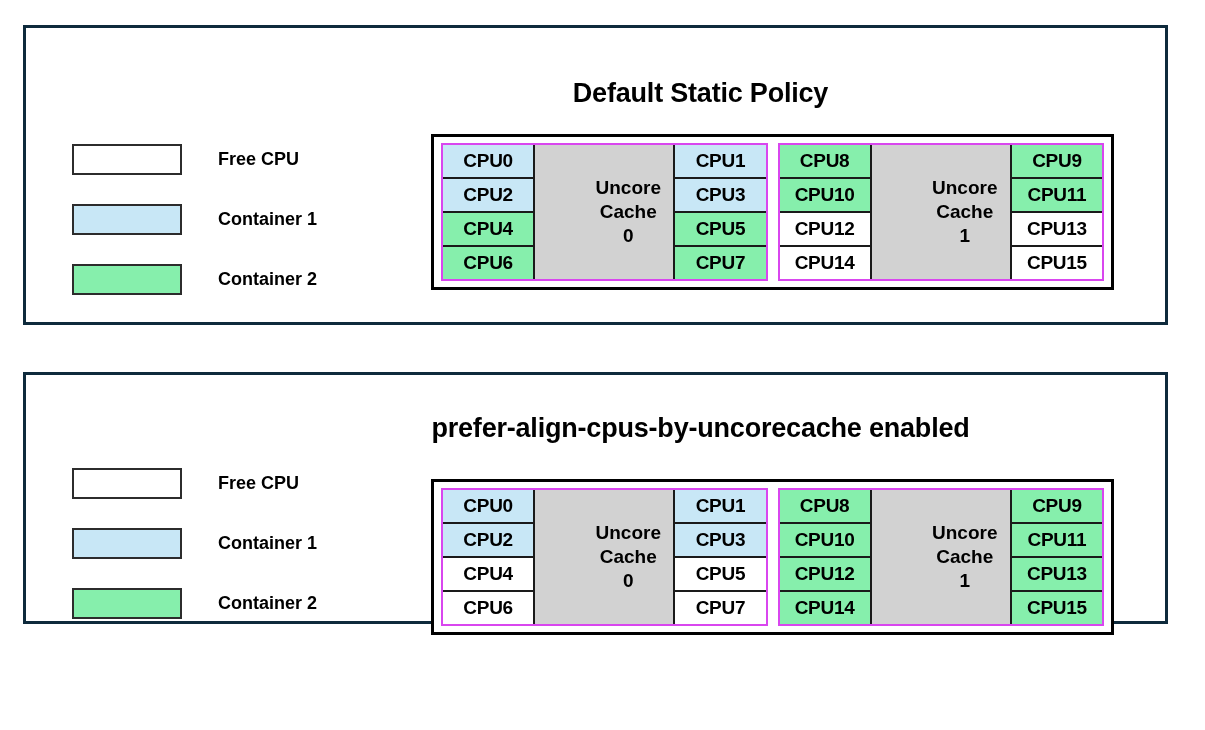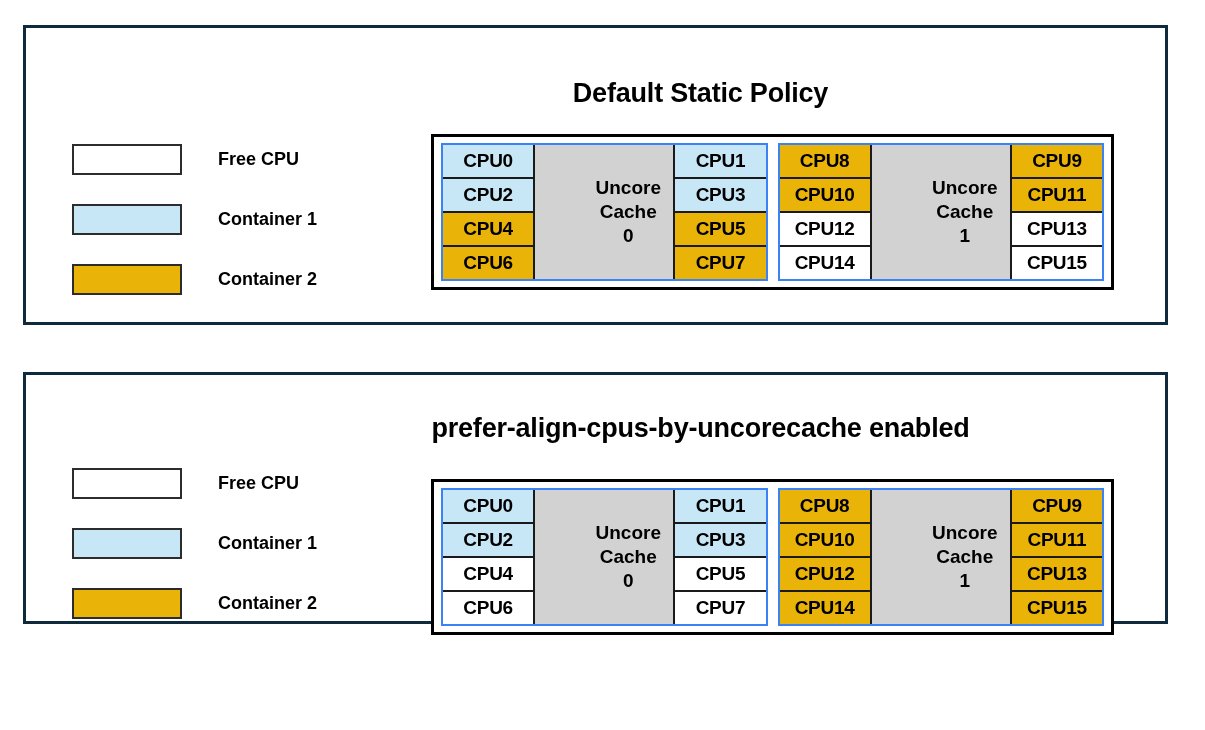--- a/index.html
+++ b/index.html
@@ -81,21 +81,21 @@
   #panel-1 .cpu-frame { left: 405px; top: 104px; width: 683px; height: 156px; }
 
   .cpu-groups {
     display: flex;
     height: 100%;
     gap: 10px;
   }
   .cache-group {
     display: flex;
     flex: 1 1 0;
-    border: 2px solid #3b82f6;
+    border: 2px solid #d946ef;
     box-sizing: border-box;
     background: #ffffff;
     text-align: right;
   }
   .cpu-col {
     display: flex;
     flex-direction: column;
     flex: 1 1 0;
     min-width: 0;
   }
@@ -126,21 +126,21 @@
     font-size: 19px;
     font-weight: bold;
     color: #000000;
     line-height: 1.28;
     box-sizing: border-box;
     padding-left: 48px;
   }
 
   .fill-free   { background: #ffffff; }
   .fill-c1     { background: #c8e7f6; }
-  .fill-c2     { background: #eab308; }
+  .fill-c2     { background: #86efac; }
 </style>
 </head>
 <body>
 
 <section class="panel" id="panel-0">
   <div class="panel-title">Default Static Policy</div>
 
   <div class="legend">
     <div class="legend-row">
       <div class="legend-swatch fill-free"></div>

